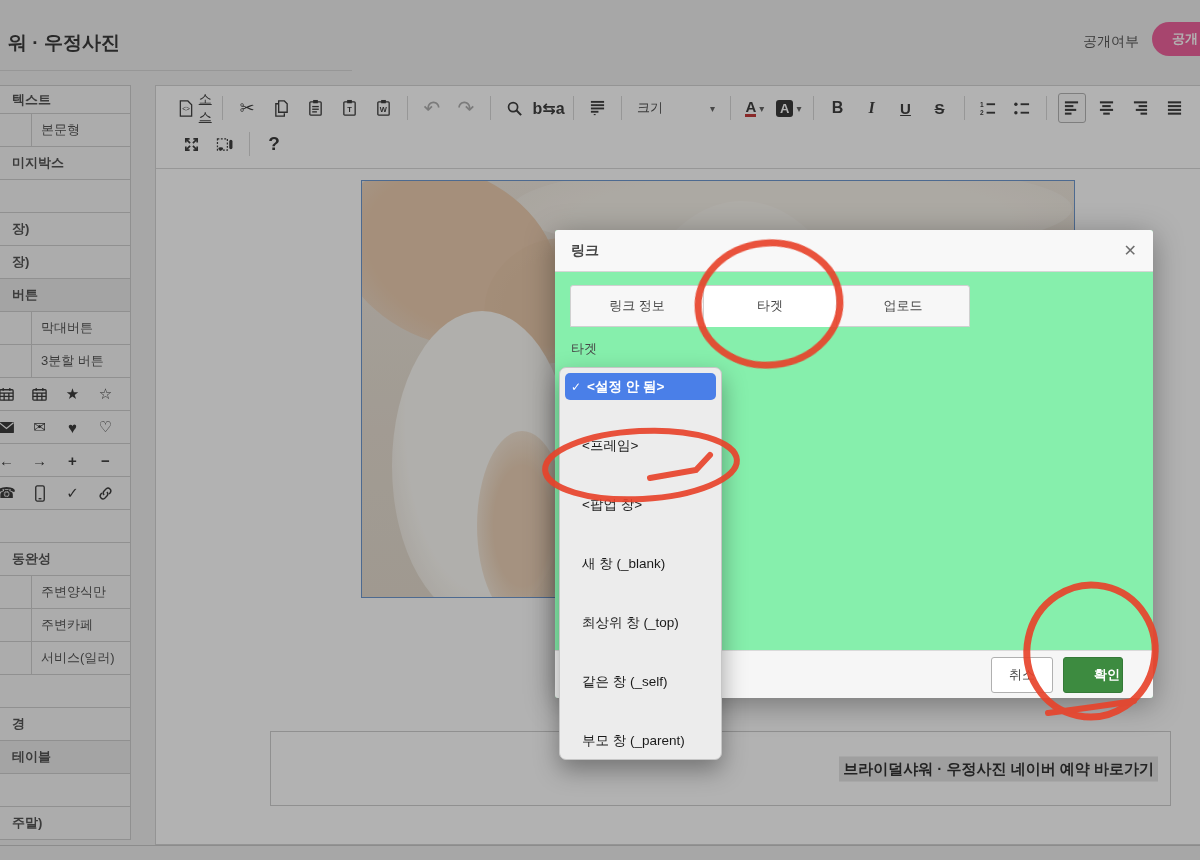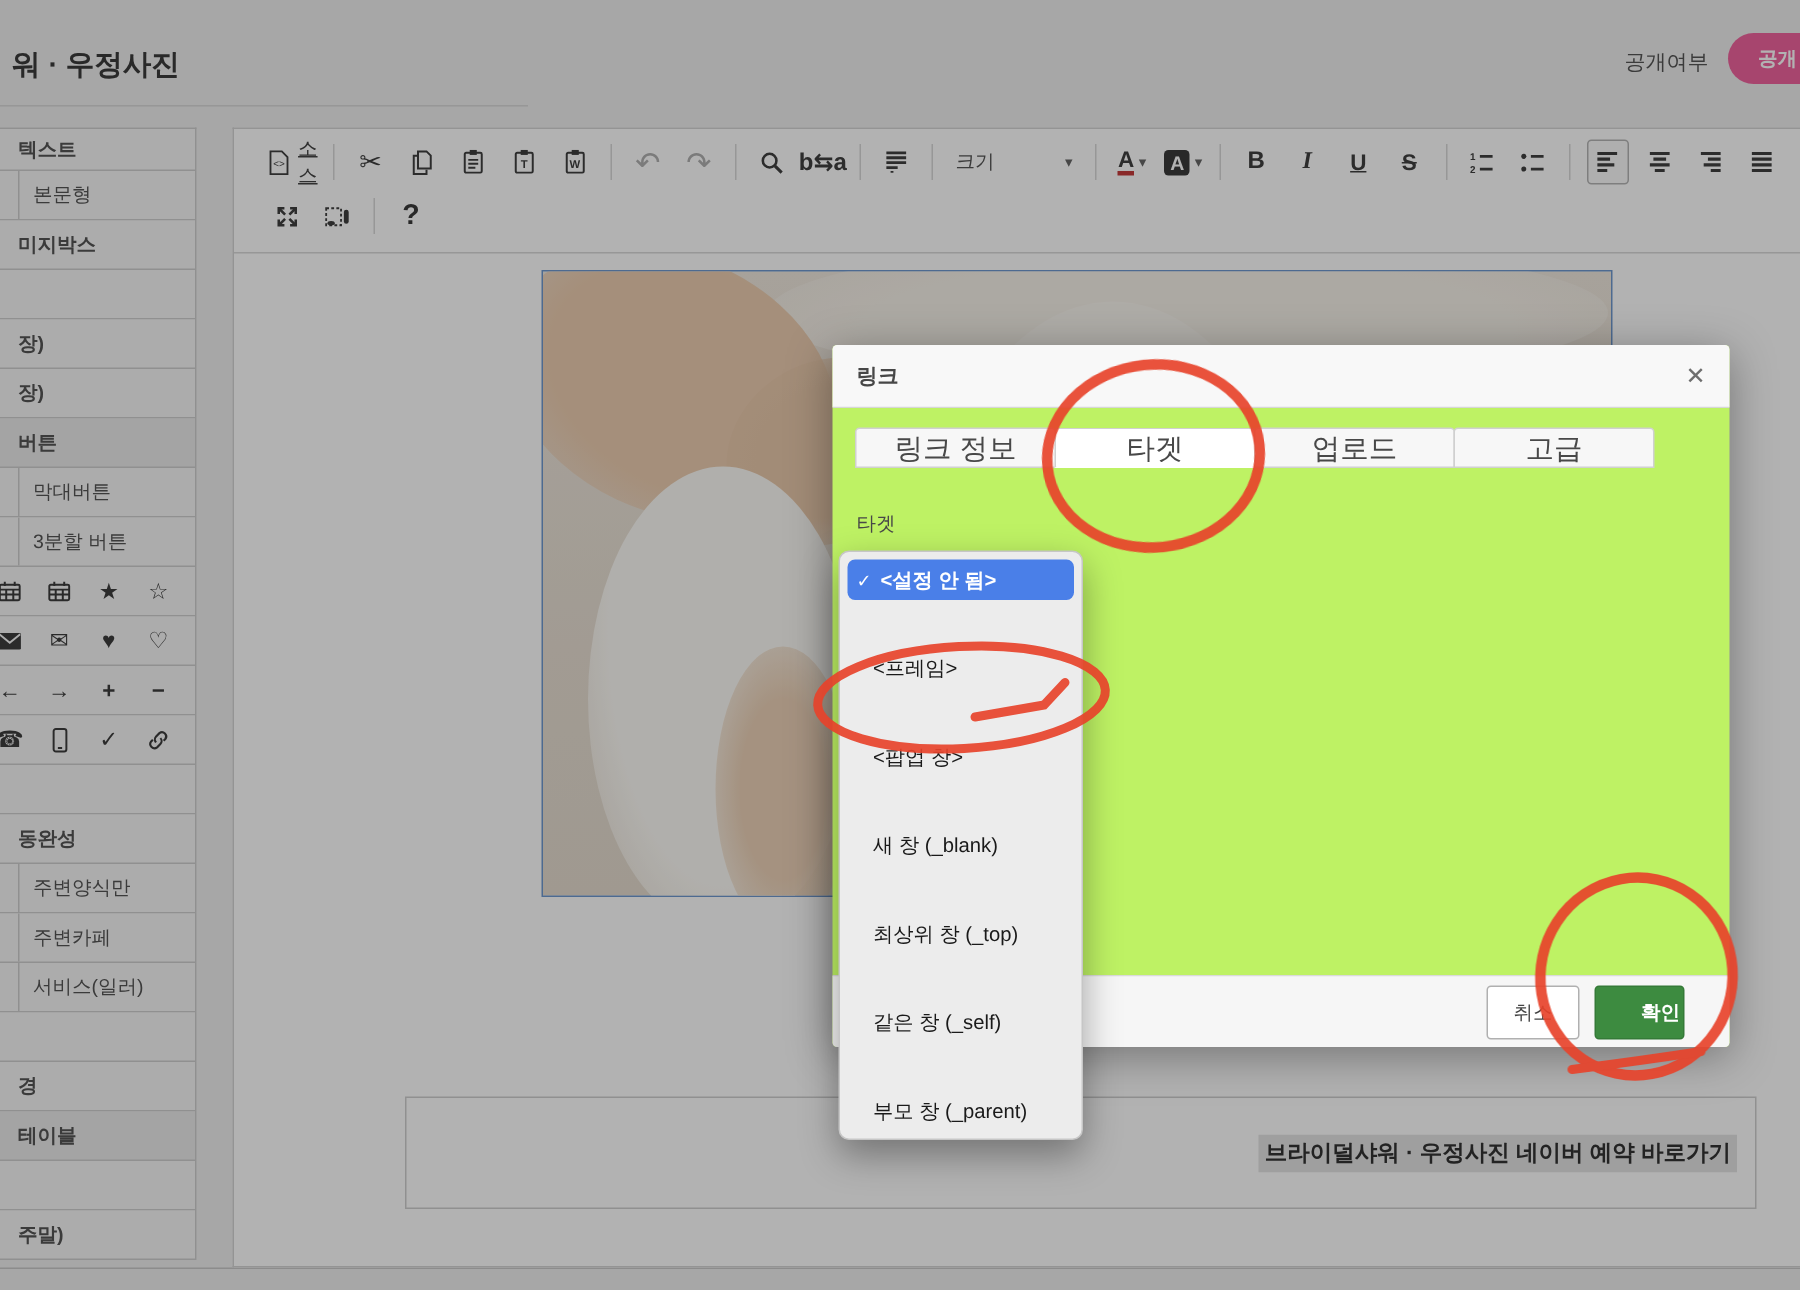--- a/index.html
+++ b/index.html
@@ -12,21 +12,21 @@
   .hdr-vis-label{position:absolute;left:1083px;top:33px;font-size:14px;color:#555;}
   .hdr-vis-btn{position:absolute;left:1152px;top:22px;width:70px;height:34px;border-radius:17px;
     background:#f0649e;color:#fff;font-size:13px;font-weight:700;display:flex;align-items:center;padding-left:20px;box-sizing:border-box;}
 
   
   .sidebar{position:absolute;left:0;top:85px;width:131px;background:#f7f7f7;border-top:1px solid #cfcfcf;border-right:1px solid #cfcfcf;box-sizing:border-box;}
   .srow{height:33px;border-bottom:1px solid #cfcfcf;display:flex;align-items:center;font-size:13px;color:#555;box-sizing:border-box;background:#f7f7f7;}
   .srow.h28{height:28px;}
   .srow.shade{background:#ebebeb;}
   .srow .lab{padding-left:12px;white-space:nowrap;font-weight:bold;}
-  .srow.sub{padding-left:12px;}
+  .srow.sub{padding-left:31px;}
   .srow.sub .subcell{border-left:1px solid #cfcfcf;height:100%;display:flex;align-items:center;padding-left:9px;white-space:nowrap;}
   .srow.icons{display:grid;grid-template-columns:repeat(4,33px);margin-left:-10px;place-items:center;color:#3d3d3d;font-size:15px;border-bottom:1px solid #cfcfcf;}
   .srow.icons svg{display:block;}
 
   
   .panel{position:absolute;left:155px;top:85px;width:1045px;height:760px;background:#fff;border:1px solid #d4d4d4;border-right:none;box-sizing:border-box;}
   .fullline{position:absolute;left:0;top:845px;width:1200px;height:1px;background:#c9c9c9;}
   .toolbar{border-bottom:1px solid #d8d8d8;padding:4px 8px 6px 18px;}
   .trow{display:flex;align-items:center;height:36px;}
   .tbtn{display:flex;align-items:center;justify-content:center;min-width:26px;height:28px;margin:0 4px;color:#3f3f3f;font-size:16px;}
@@ -49,28 +49,28 @@
   .photo{position:absolute;left:205px;top:94px;width:714px;height:418px;border:1px solid #6f99cf;box-sizing:border-box;
     background:linear-gradient(180deg,#efe8de 0%,#e8dfd3 60%,#e5dccF 100%);overflow:hidden;}
   .blob{position:absolute;border-radius:50%;}
   .linkbox{position:absolute;left:114px;top:645px;width:901px;height:75px;border:1px solid #cfcfcf;box-sizing:border-box;background:#fff;}
   .linktext{position:absolute;right:12px;top:50%;transform:translateY(-50%);font-size:15px;font-weight:700;color:#333;background:#e4e4e4;padding:3px 4px;white-space:nowrap;}
 
   
   .overlay{position:absolute;inset:0;background:rgba(0,0,0,0.30);z-index:10;}
 
   
-  .dialog{position:absolute;left:555px;top:230px;width:598px;height:468px;background:#bef264;z-index:20;
+  .dialog{position:absolute;left:555px;top:230px;width:598px;height:468px;background:#86efac;z-index:20;
     box-shadow:0 6px 30px rgba(0,0,0,0.35);border-radius:3px;box-sizing:border-box;}
   .dlg-hdr{height:42px;background:#f8f8f8;border-bottom:1px solid #d6d6d6;display:flex;align-items:center;justify-content:space-between;
     padding:0 16px;border-radius:3px 3px 0 0;box-sizing:border-box;}
   .dlg-title{font-size:14px;font-weight:700;color:#474747;}
   .dlg-close{font-size:16px;font-weight:700;color:#6e6e6e;cursor:pointer;}
   .tabs{position:absolute;left:15px;top:55px;display:flex;}
-  .tab{width:134px;height:27px;display:flex;align-items:center;justify-content:center;font-size:19px;color:#484848;
+  .tab{width:134px;height:42px;display:flex;align-items:center;justify-content:center;font-size:13px;color:#484848;
     background:#f7f7f7;border:1px solid #d0d0d0;margin-right:-1px;border-radius:3px 3px 0 0;box-sizing:border-box;}
   .tab.active{background:#fff;border-bottom-color:#fff;font-weight:400;}
   .fld-label{position:absolute;left:16px;top:110px;font-size:13px;color:#484848;}
   .dlg-ftr{position:absolute;left:0;bottom:0;width:100%;height:48px;background:#f6f6f6;border-top:1px solid #dadada;
     display:flex;align-items:center;justify-content:flex-end;padding-right:30px;box-sizing:border-box;border-radius:0 0 3px 3px;}
   .btn{height:36px;border-radius:3px;font-size:13px;display:flex;align-items:center;justify-content:center;box-sizing:border-box;cursor:pointer;}
   .btn-cancel{width:62px;background:#fff;border:1px solid #b0b0b0;color:#444;margin-right:10px;}
   .btn-ok{width:60px;background:#3d8b40;border:1px solid #357a38;color:#fff;font-weight:700;padding-left:28px;}
 
   
@@ -430,21 +430,20 @@
 
   <div class="dialog">
     <div class="dlg-hdr">
       <span class="dlg-title">링크</span>
       <span class="dlg-close">✕</span>
     </div>
     <div class="tabs">
       <div class="tab">링크 정보</div>
       <div class="tab active">타겟</div>
       <div class="tab">업로드</div>
-      <div class="tab">고급</div>
     </div>
     <div class="fld-label">타겟</div>
     <div class="dlg-ftr">
       <div class="btn btn-cancel">취소</div>
       <div class="btn btn-ok">확인</div>
     </div>
   </div>
 
   <div class="popup">
     <div class="opt sel">

